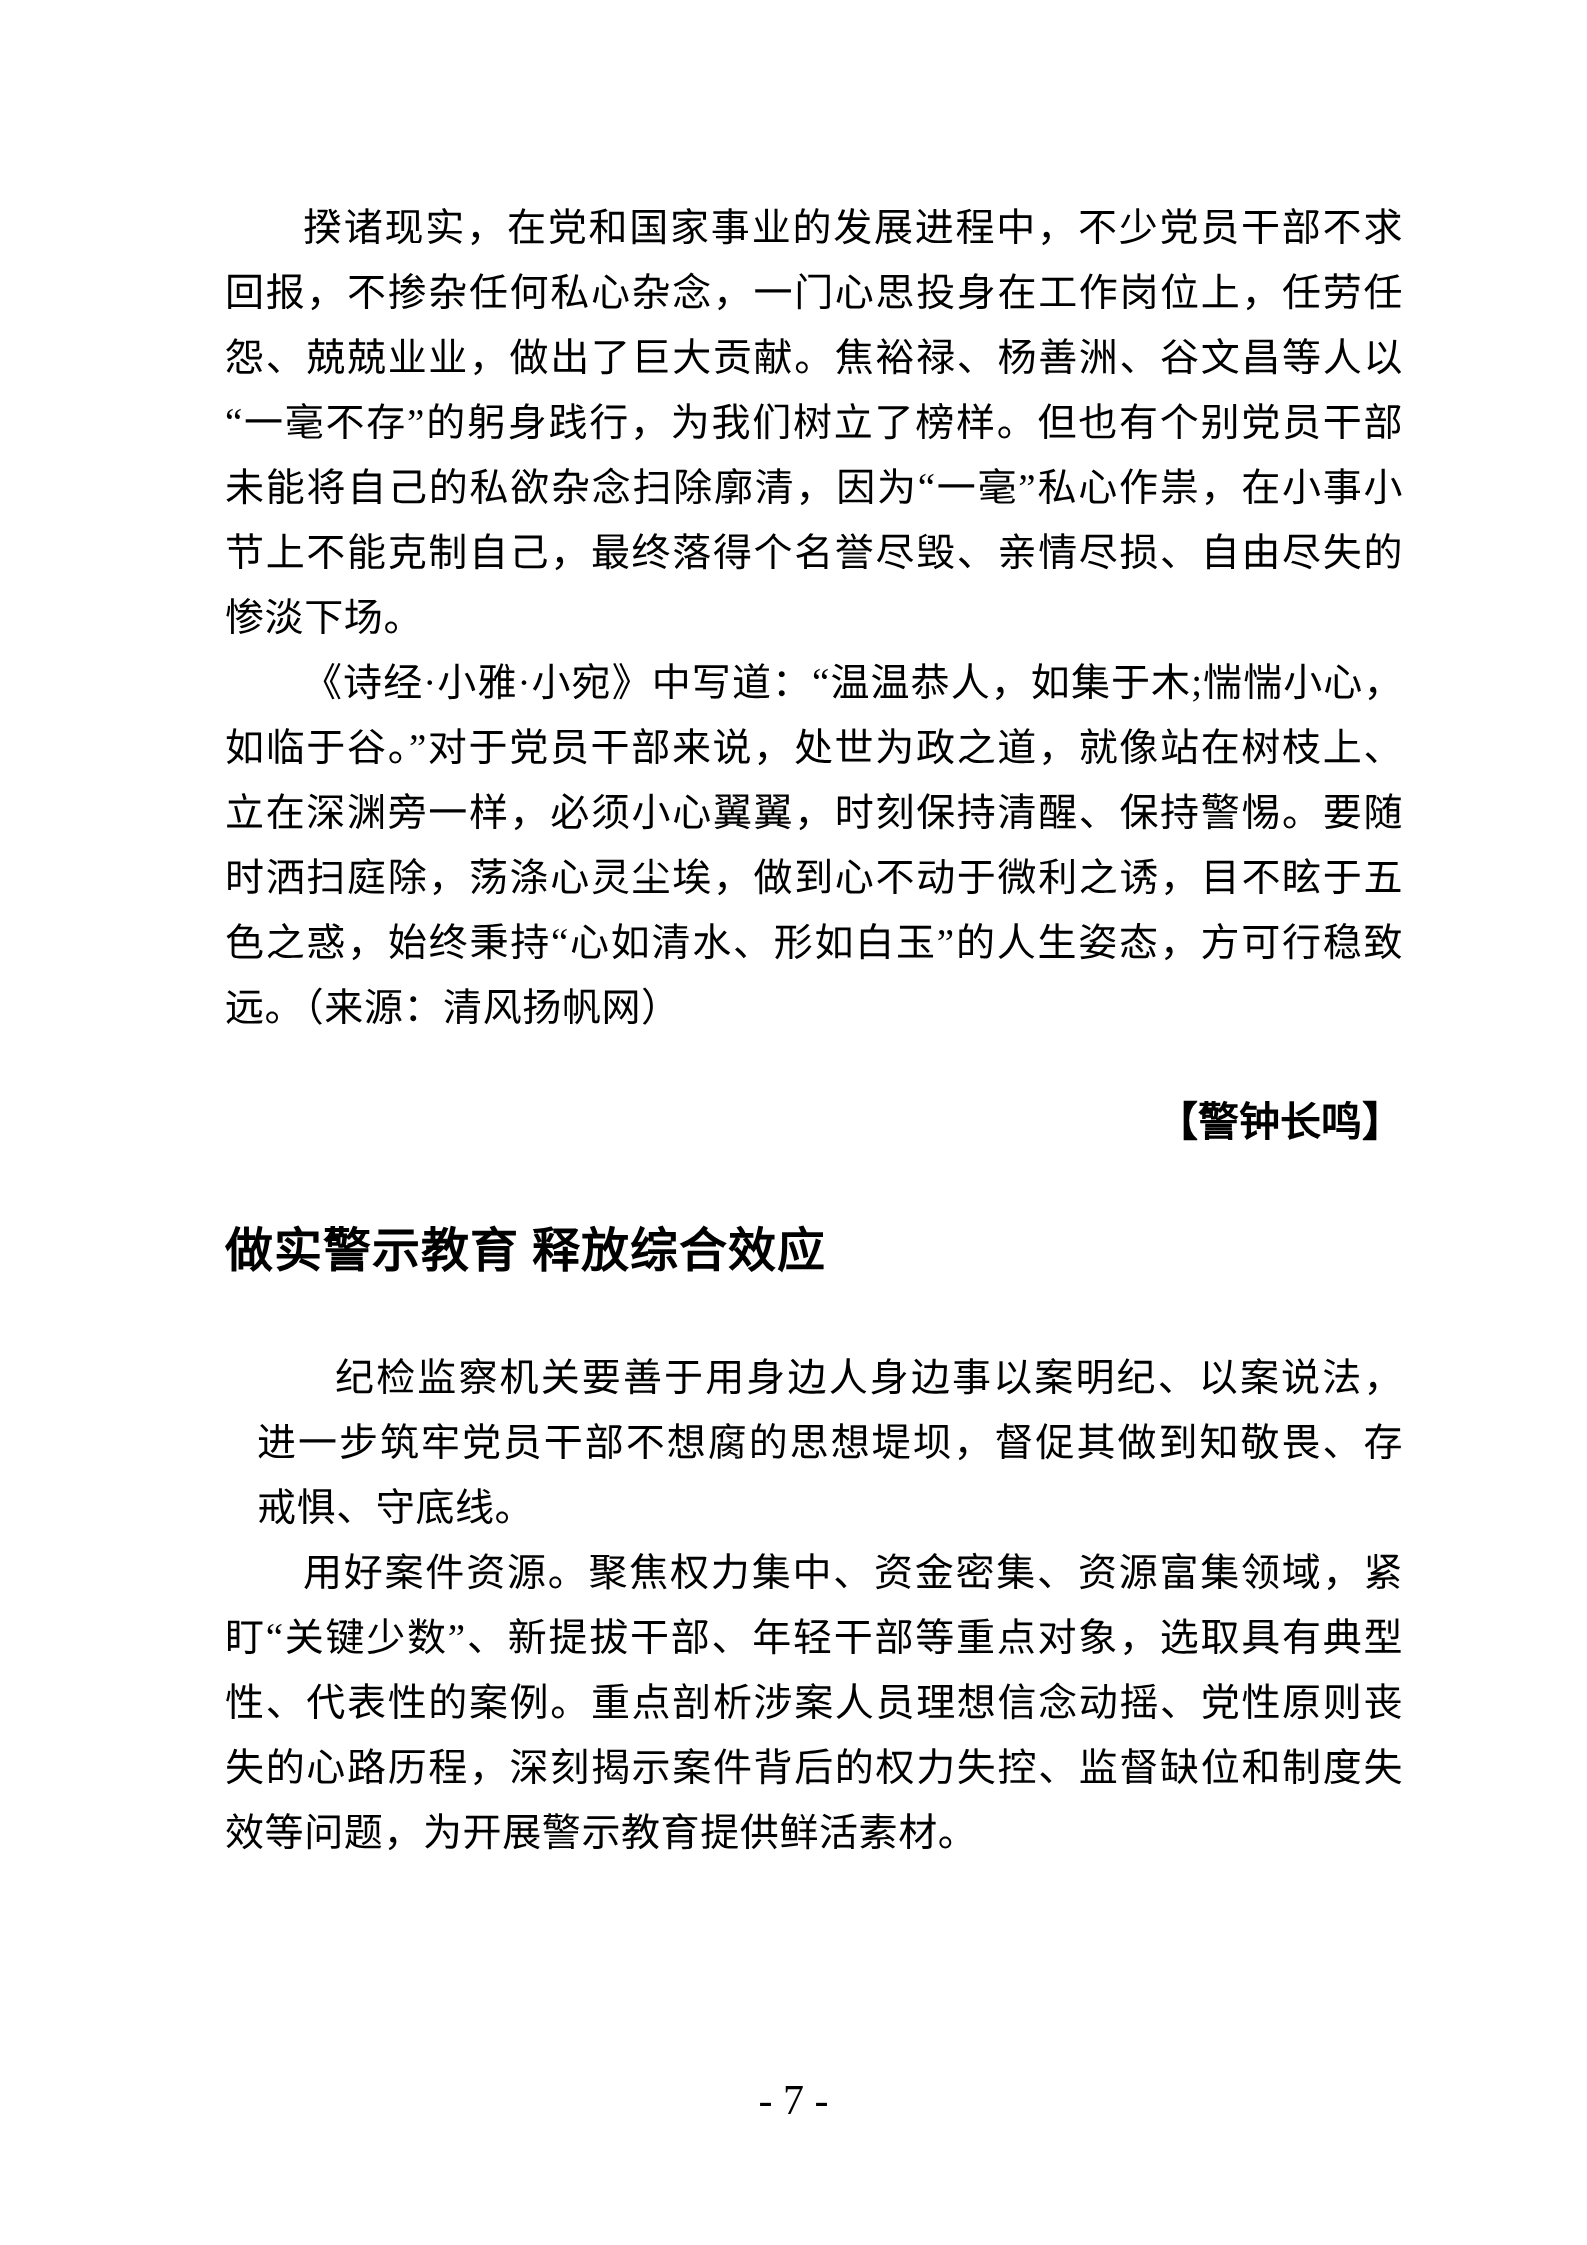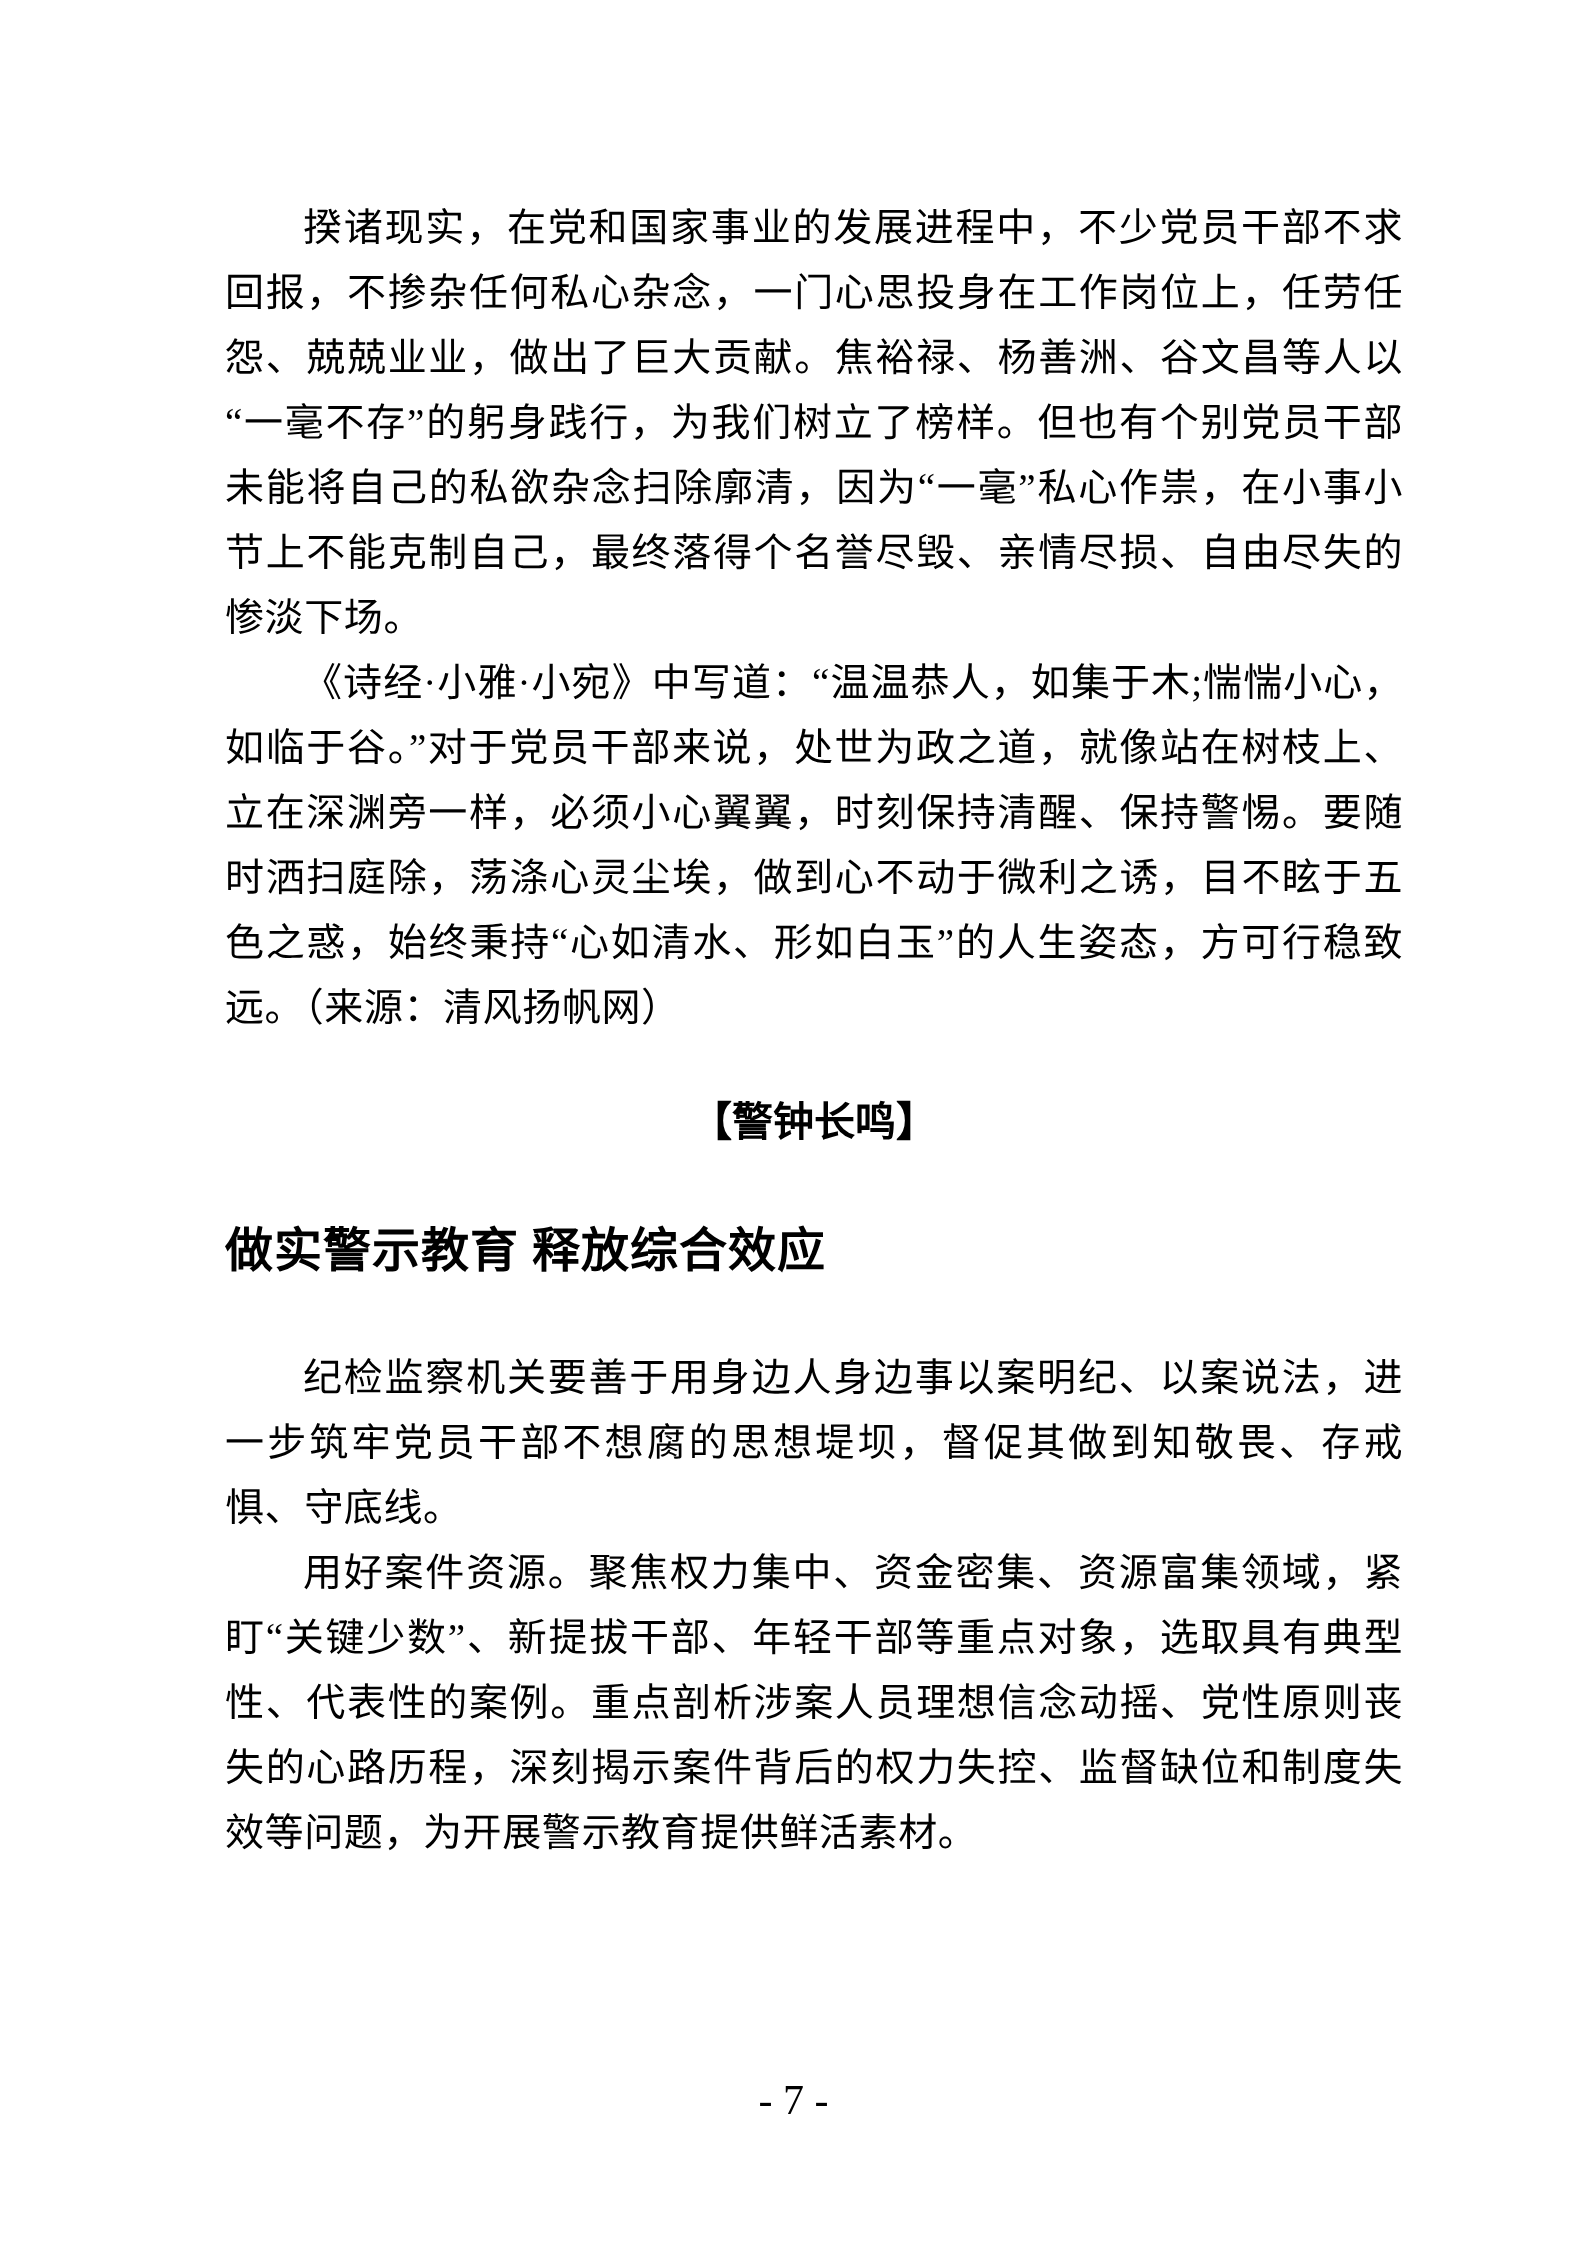--- a/index.html
+++ b/index.html
@@ -29,31 +29,32 @@
     letter-spacing: 0.6px;
     text-align: justify;
     text-indent: 2em;
     word-break: break-all;
   }
   .section-header {
     margin: 50px 0 0 0;
     font-size: 41px;
     line-height: 65px;
     font-weight: bold;
-    text-align: center;
+    text-align: right;
   }
   .article-title {
     margin: 60px 0 0 0;
     font-size: 48px;
     line-height: 72px;
     font-weight: bold;
     letter-spacing: 1px;
   }
   .para-after-title {
     margin-top: 58px;
+    margin-left: 32px;
   }
   .footer {
     position: absolute;
     top: 2072px;
     left: 0;
     width: 100%;
     text-align: center;
     font-size: 42px;
     line-height: 56px;
     color: #000000;

